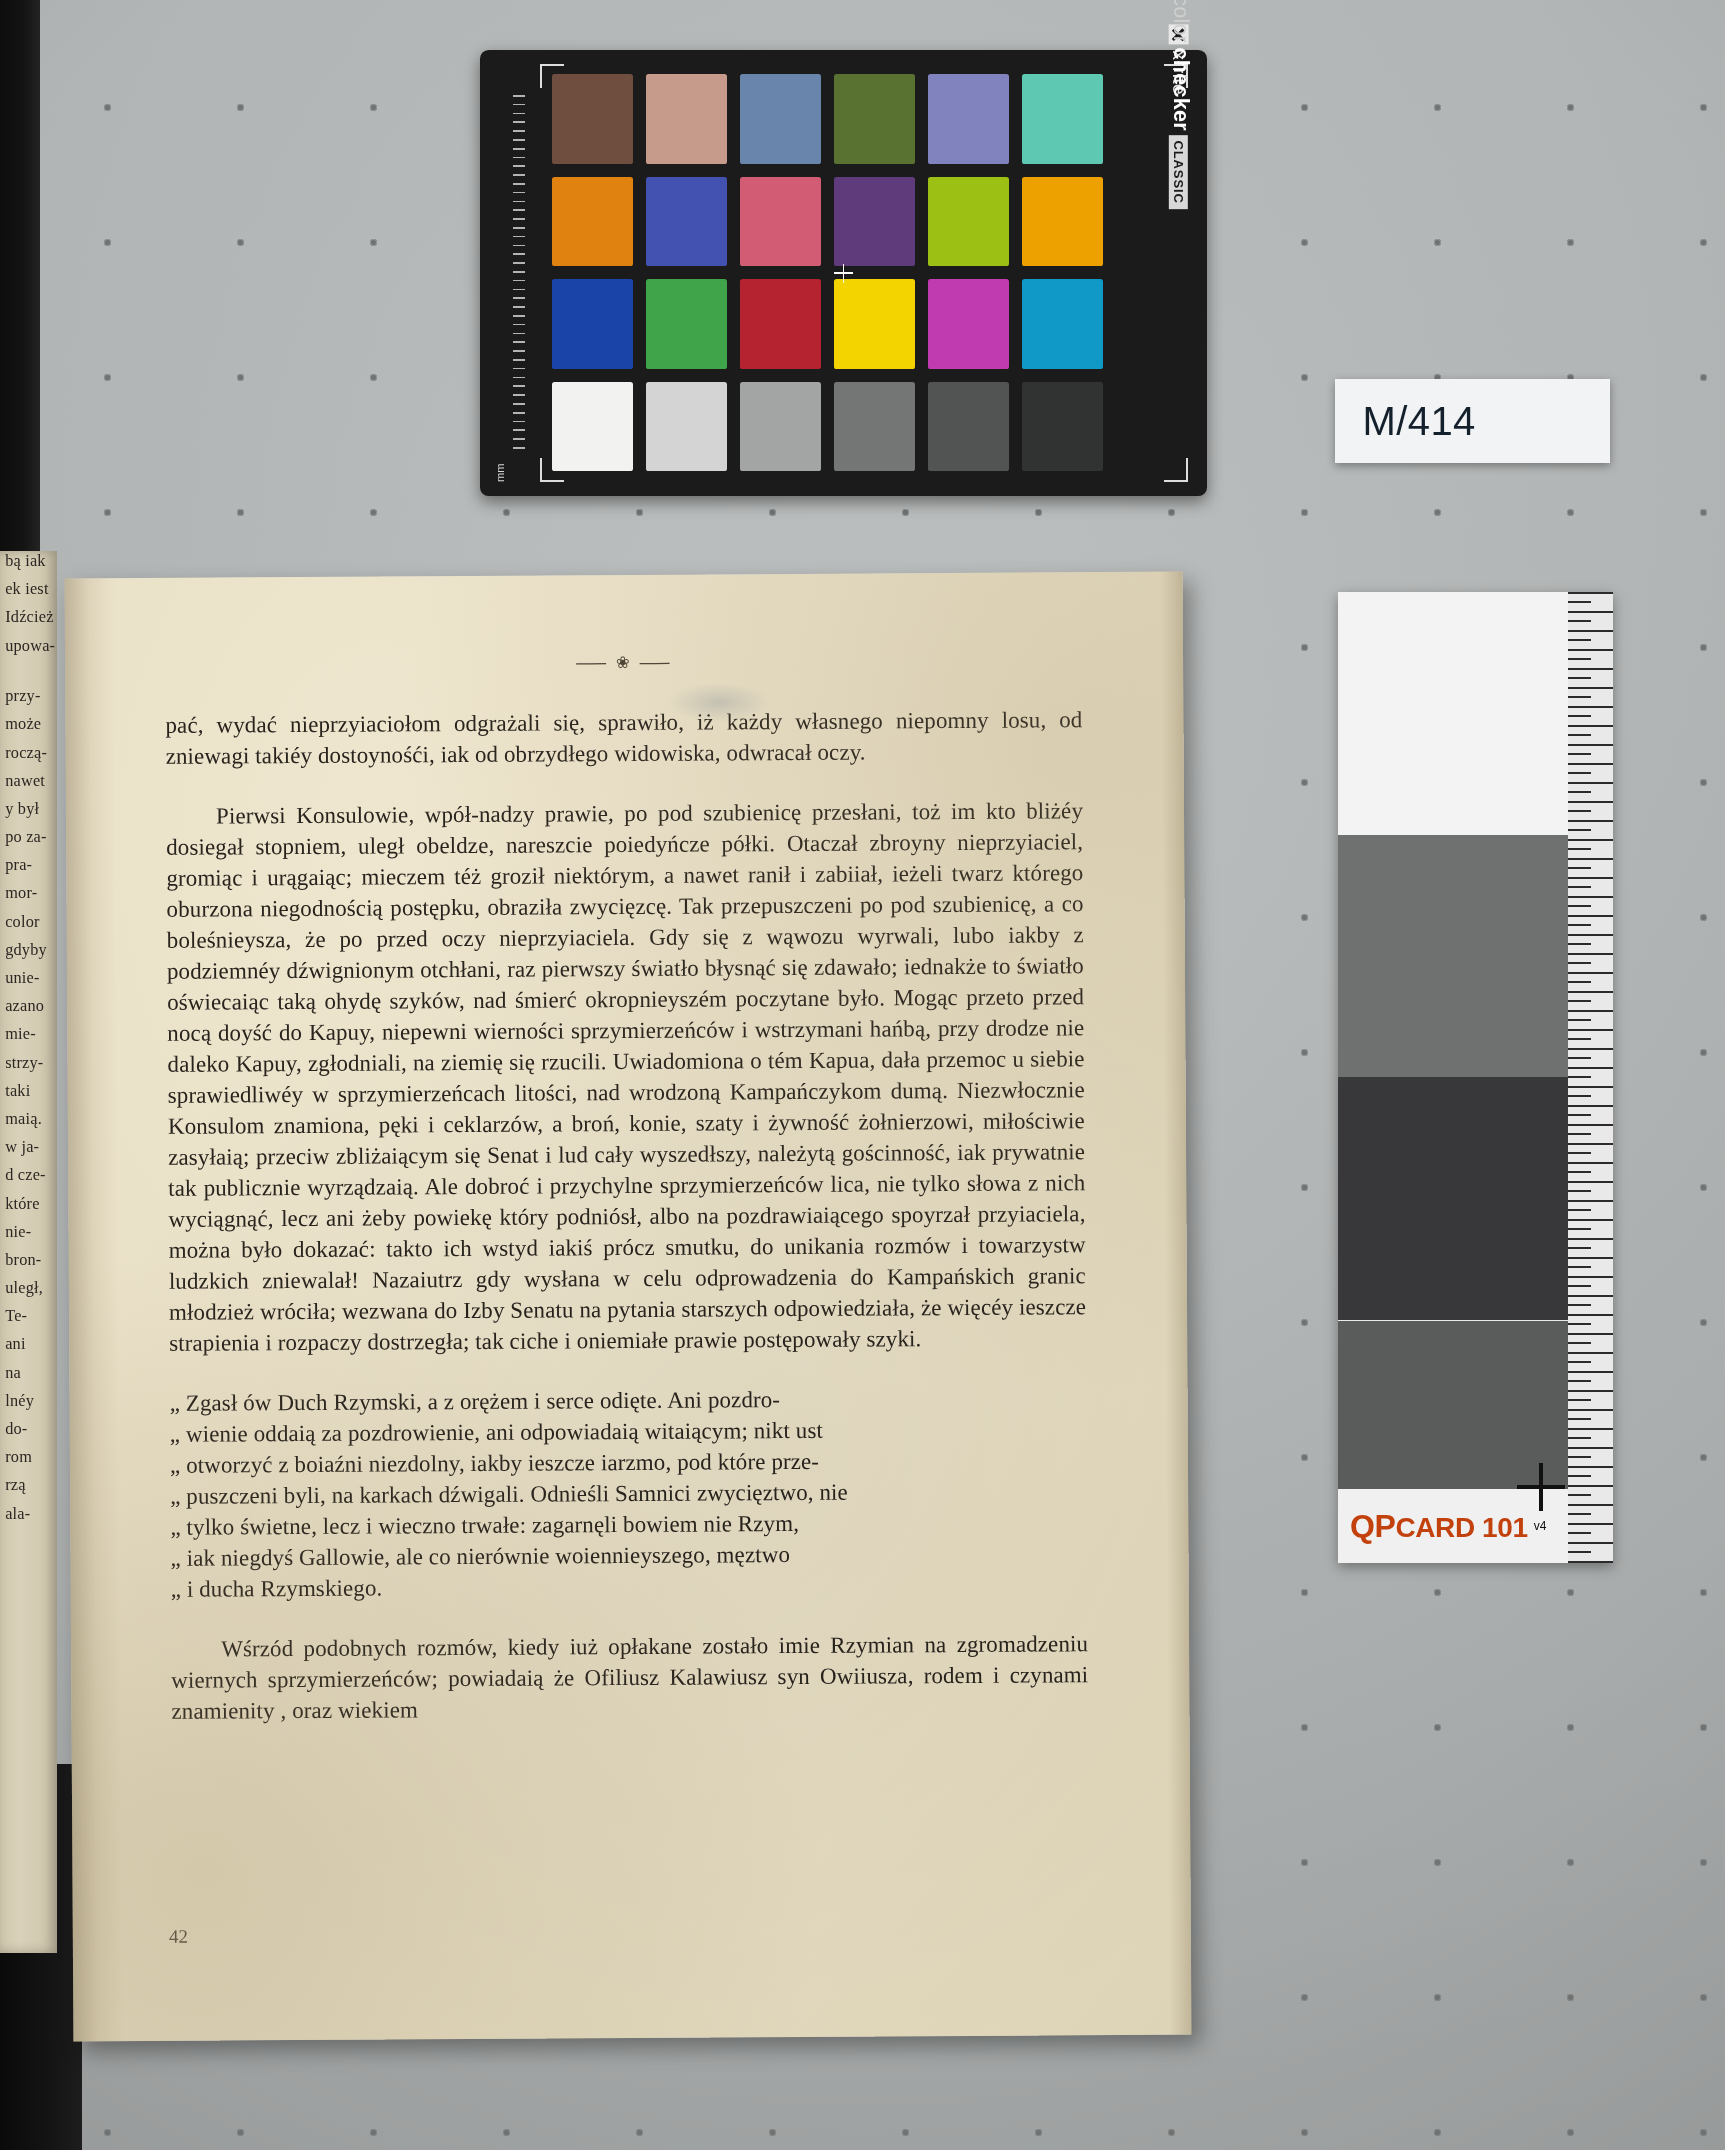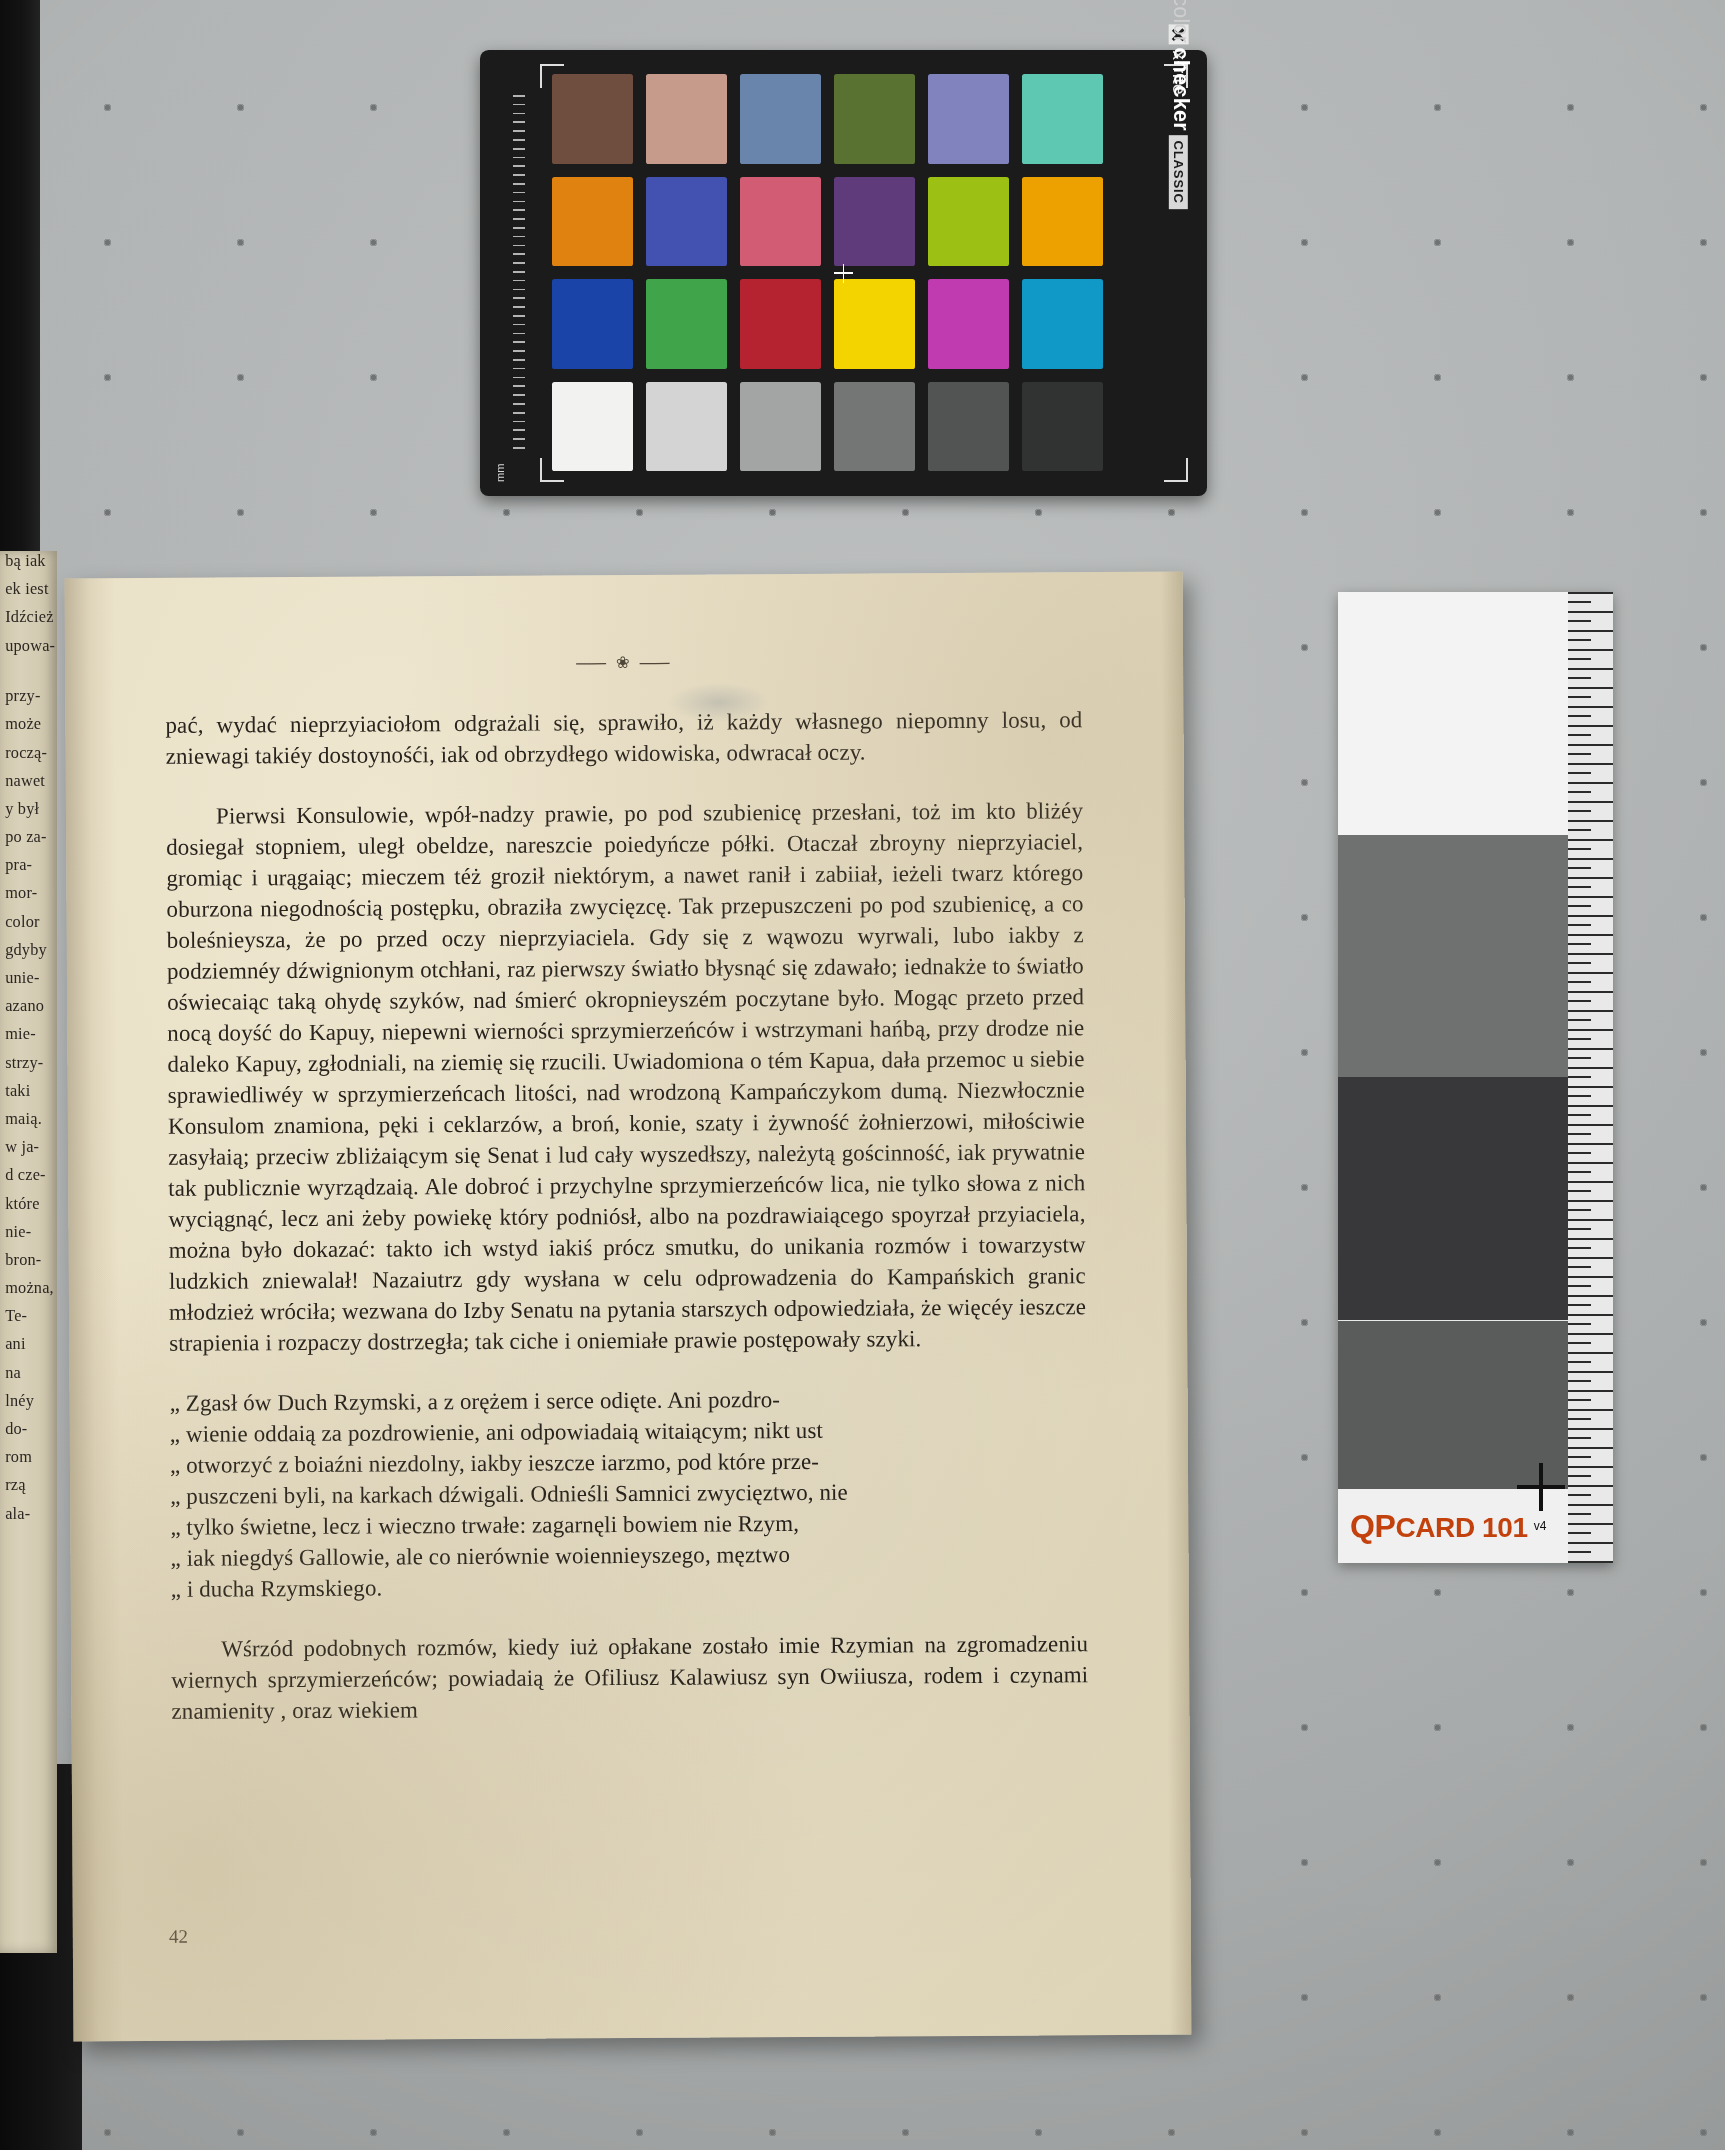--- a/index.html
+++ b/index.html
@@ -364,21 +364,21 @@
     <div class="fp-line">azano</div>
     <div class="fp-line">mie-</div>
     <div class="fp-line">strzy-</div>
     <div class="fp-line">taki</div>
     <div class="fp-line">maią.</div>
     <div class="fp-line">w ja-</div>
     <div class="fp-line">d cze-</div>
     <div class="fp-line">które</div>
     <div class="fp-line">nie-</div>
     <div class="fp-line">bron-</div>
-    <div class="fp-line">można,</div>
+    <div class="fp-line">uległ,</div>
     <div class="fp-line">Te-</div>
     <div class="fp-line">ani</div>
     <div class="fp-line">na</div>
     <div class="fp-line">lnéy</div>
     <div class="fp-line">do-</div>
     <div class="fp-line">rom</div>
     <div class="fp-line">rzą</div>
     <div class="fp-line">ala-</div>
   </div>
 
@@ -425,20 +425,23 @@
       <span class="xr-text">x-rite</span>
     </div>
 
     <div id="cc-brand">
       <span class="b1">color</span>
       <span class="b2">checker</span>
       <span class="b3">CLASSIC</span>
     </div>
   </div>
 
+  <div id="label-card">
+    <span>M/414</span>
+  </div>
 
   <div id="qpcard">
     <div class="qp-patch" id="qp-p1" style="background: rgb(243, 243, 243);"></div>
     <div class="qp-patch" id="qp-p2" style="background: rgb(111, 112, 112);"></div>
     <div class="qp-patch" id="qp-p3" style="background: rgb(56, 56, 58);"></div>
     <div class="qp-patch" id="qp-p4" style="background: rgb(90, 91, 91);"></div>
     <div id="qp-foot">
       <span class="qp-logo"><span class="q">QP</span><span>CARD 101</span></span>
       <span class="qp-v">v4</span>
     </div>

